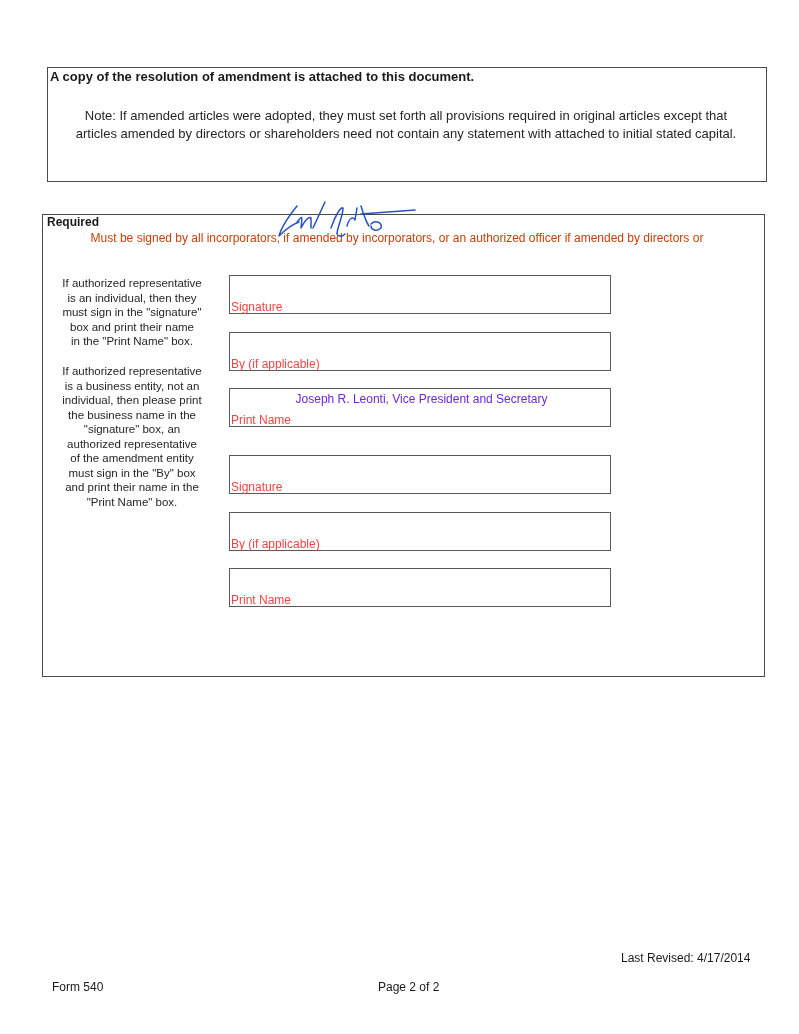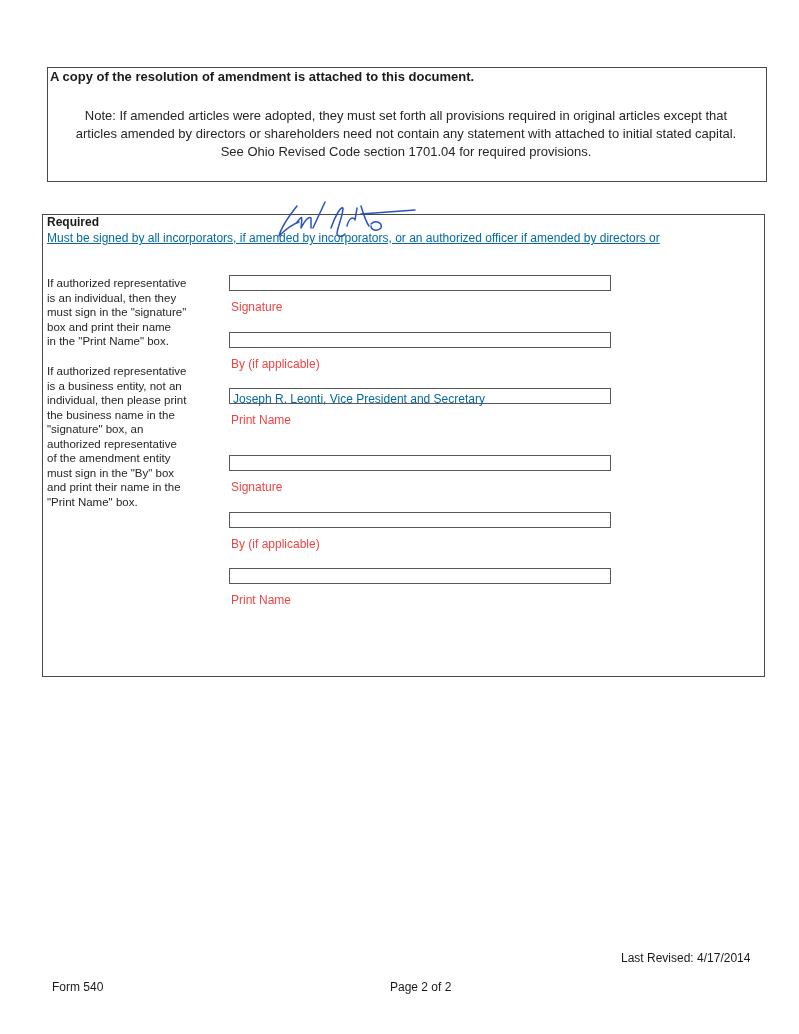--- a/index.html
+++ b/index.html
@@ -18,21 +18,21 @@
     .box {
       position: absolute;
       border: 1.5px solid #4a4a4a;
       box-sizing: border-box;
       background: #fff;
     }
     #box-resolution {
       left: 47px; top: 67px; width: 720px; height: 115px; text-align: center;
     }
     #box-required {
-      left: 42px; top: 214px; width: 723px; height: 463px;
+      left: 42px; top: 214px; width: 723px; height: 463px; text-align: center;
     }
     .bold-title {
       position: absolute;
       font-weight: bold;
       font-size: 13px;
       color: #1a1a1a;
       white-space: nowrap;
     }
     .note {
       position: absolute;
@@ -42,41 +42,40 @@
       line-height: 18px;
       color: #262626;
       margin-top: 11px;
     }
     .req-text {
       position: absolute;
       left: 4px; top: 16px;
       width: 700px;
       font-size: 12px;
       line-height: 15.5px;
-      color: #0369a1;
-      text-decoration: underline;
+      color: #c2410c;
     }
     .side-text {
       position: absolute;
       font-size: 11.5px;
       line-height: 14.5px;
       color: #262626;
       width: 170px;
     }
     .field {
       position: absolute;
       left: 186px;
       width: 382px;
-      height: 16px;
+      height: 39px;
       border: 1.5px solid #5a5a5a;
       box-sizing: border-box;
       font-size: 12px;
       line-height: 20px;
       padding-left: 3px;
-      color: #0369a1;
+      color: #6d28d9;
       background: transparent;
     }
     .field-label {
       position: absolute;
       left: 188px;
       font-size: 12px;
       color: #ef4444;
       white-space: nowrap;
     }
     .signature {
@@ -95,21 +94,20 @@
     }
   </style>
 </head>
 <body>
 
 <div class="box" id="box-resolution">
   <div class="bold-title" style="left:2px; top:1px;">A copy of the resolution of amendment is attached to this document.</div>
   <div class="note">
     <div>Note:  If amended articles were adopted, they must set forth all provisions required in original articles except that</div>
     <div>articles amended by directors or shareholders need not contain any statement with attached to initial stated capital.</div>
-    <div>See Ohio Revised Code section 1701.04 for required provisions.</div>
   </div>
 </div>
 
 <div class="box" id="box-required">
   <div class="bold-title" style="left:4px; top:0px; font-size:12px;">Required</div>
   <div class="req-text">
     <div>Must be signed by all incorporators, if amended by incorporators, or an authorized officer if amended by directors or</div>
   </div>
 
   <div class="side-text" style="left:4px; top:61px;">
@@ -159,14 +157,14 @@
       <path d="M56 30 C60 18, 66 8, 68 10 C68 18, 62 30, 62 36 C64 40, 68 38, 70 36"></path>
       <path d="M72 28 C74 20, 78 18, 80 22 L82 10"></path>
       <path d="M86 8 C88 14, 90 22, 94 28"></path>
       <path d="M86 16 L140 12"></path>
       <path d="M96 26 C100 22, 108 24, 106 30 C102 34, 96 32, 96 28"></path>
     </g>
   </svg>
 </div>
 
 <div class="footer" style="left:52px; top:980px;">Form 540</div>
-<div class="footer" style="left:390px; top:980px;">Page 2 of 2</div>
+<div class="footer" style="left:378px; top:980px;">Page 2 of 2</div>
 <div class="footer" style="left:621px; top:951px;">Last Revised: 4/17/2014</div>
 
 </body></html>

